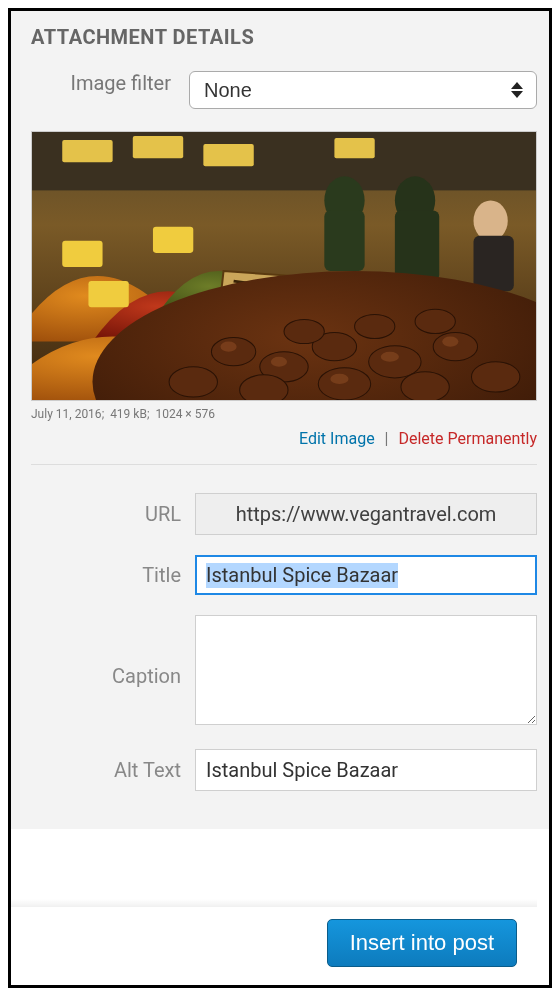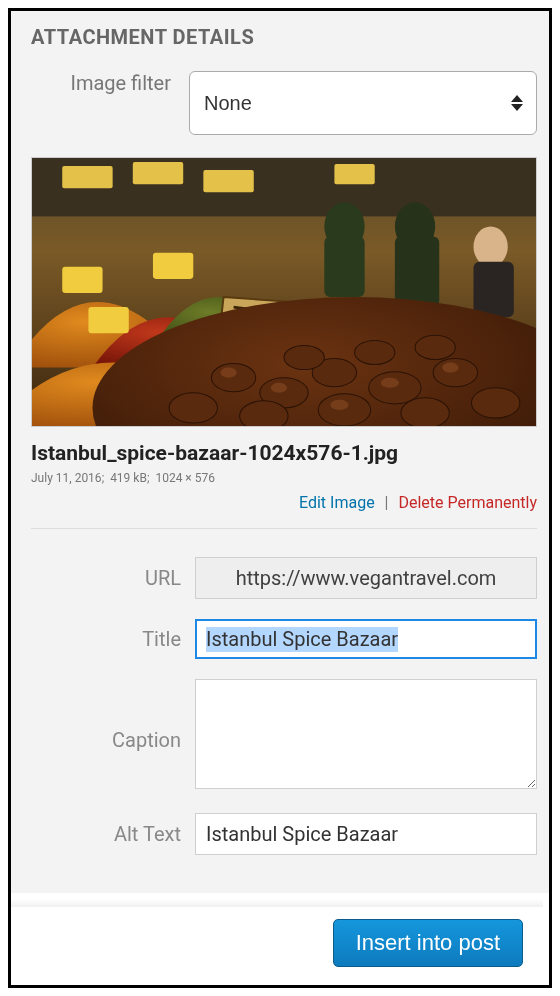--- a/index.html
+++ b/index.html
@@ -41,21 +41,21 @@
       font-size: 20px;
       text-align: right;
       flex: 0 0 140px;
     }
     .select-wrap {
       flex: 1;
       position: relative;
     }
     select.image-filter {
       width: 100%;
-      height: 64px;
+      height: 38px;
       font-size: 20px;
       color: #333;
       background: #fff;
       border: 1px solid #aaa;
       border-radius: 6px;
       padding: 0 40px 0 14px;
       appearance: none;
       -webkit-appearance: none;
     }
     .select-caret {
@@ -171,21 +171,21 @@
     }
     .footer {
       border-top: 0;
       background: #fff;
       padding: 12px 20px 18px 4px;
       display: flex;
       justify-content: flex-end;
       position: absolute;
       bottom: 0;
       left: 0;
-      right: 6px;
+      right: 12px;
     }
     .footer::before {
       content:"";
       position:absolute;
       top:-8px;
       left:0; right:0;
       height:8px;
       background: linear-gradient(to bottom, rgba(0,0,0,0), rgba(0,0,0,0.06));
     }
     .btn-primary {
@@ -293,21 +293,20 @@
         <g fill="#8a4a22" opacity="0.6">
           <ellipse cx="195" cy="215" rx="8" ry="5"></ellipse>
           <ellipse cx="245" cy="230" rx="8" ry="5"></ellipse>
           <ellipse cx="355" cy="225" rx="9" ry="5"></ellipse>
           <ellipse cx="415" cy="210" rx="8" ry="5"></ellipse>
           <ellipse cx="305" cy="247" rx="9" ry="5"></ellipse>
         </g>
       </svg>
     </div>
 
-    <div class="filename">Istanbul_spice-bazaar-1024x576-1.jpg</div>
     <div class="meta">
       <span>July 11, 2016</span>;&nbsp;
       <span>419 kB</span>;&nbsp;
       <span>1024 × 576</span>
     </div>
     <div class="actions">
       <a class="link-edit">Edit Image</a>
       <span class="divider-pipe">|</span>
       <a class="link-delete">Delete Permanently</a>
     </div>

